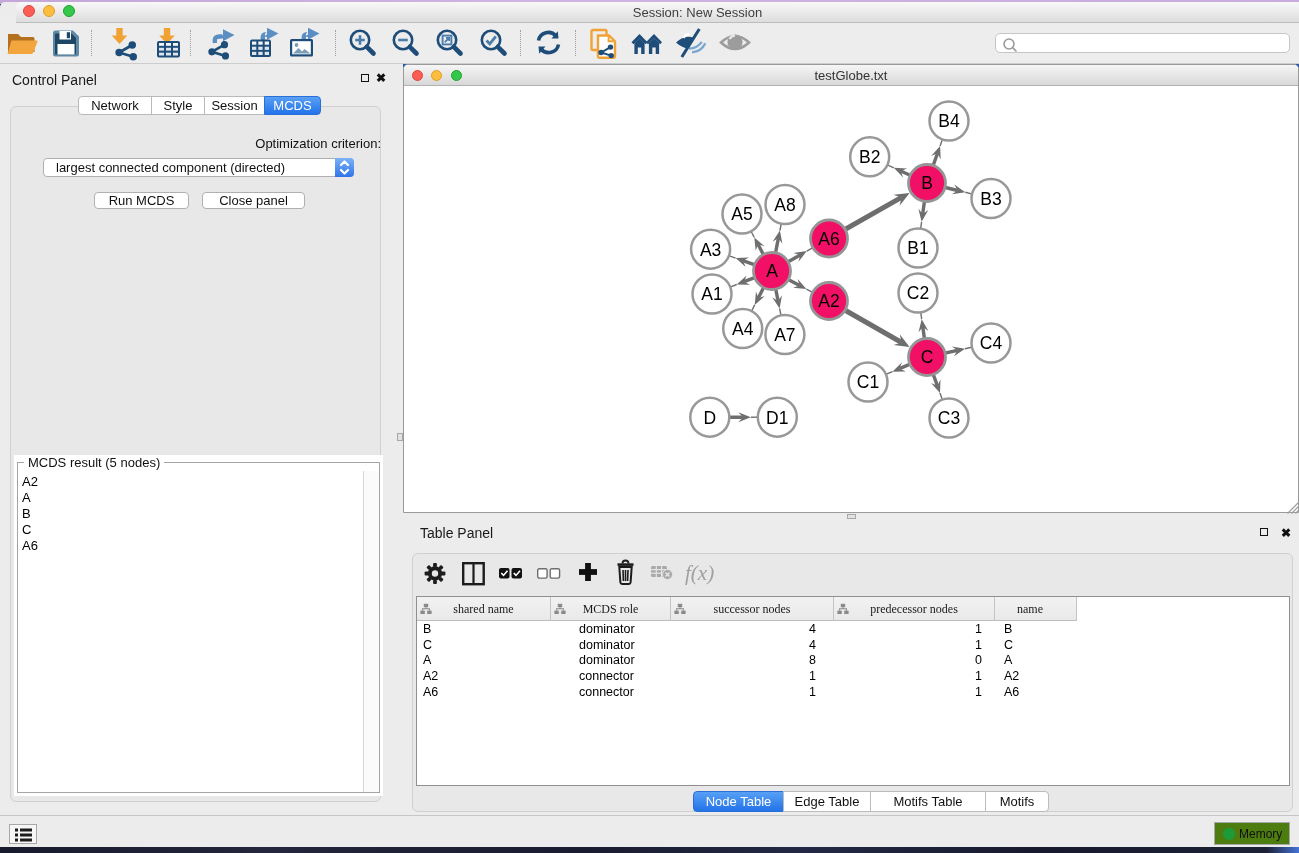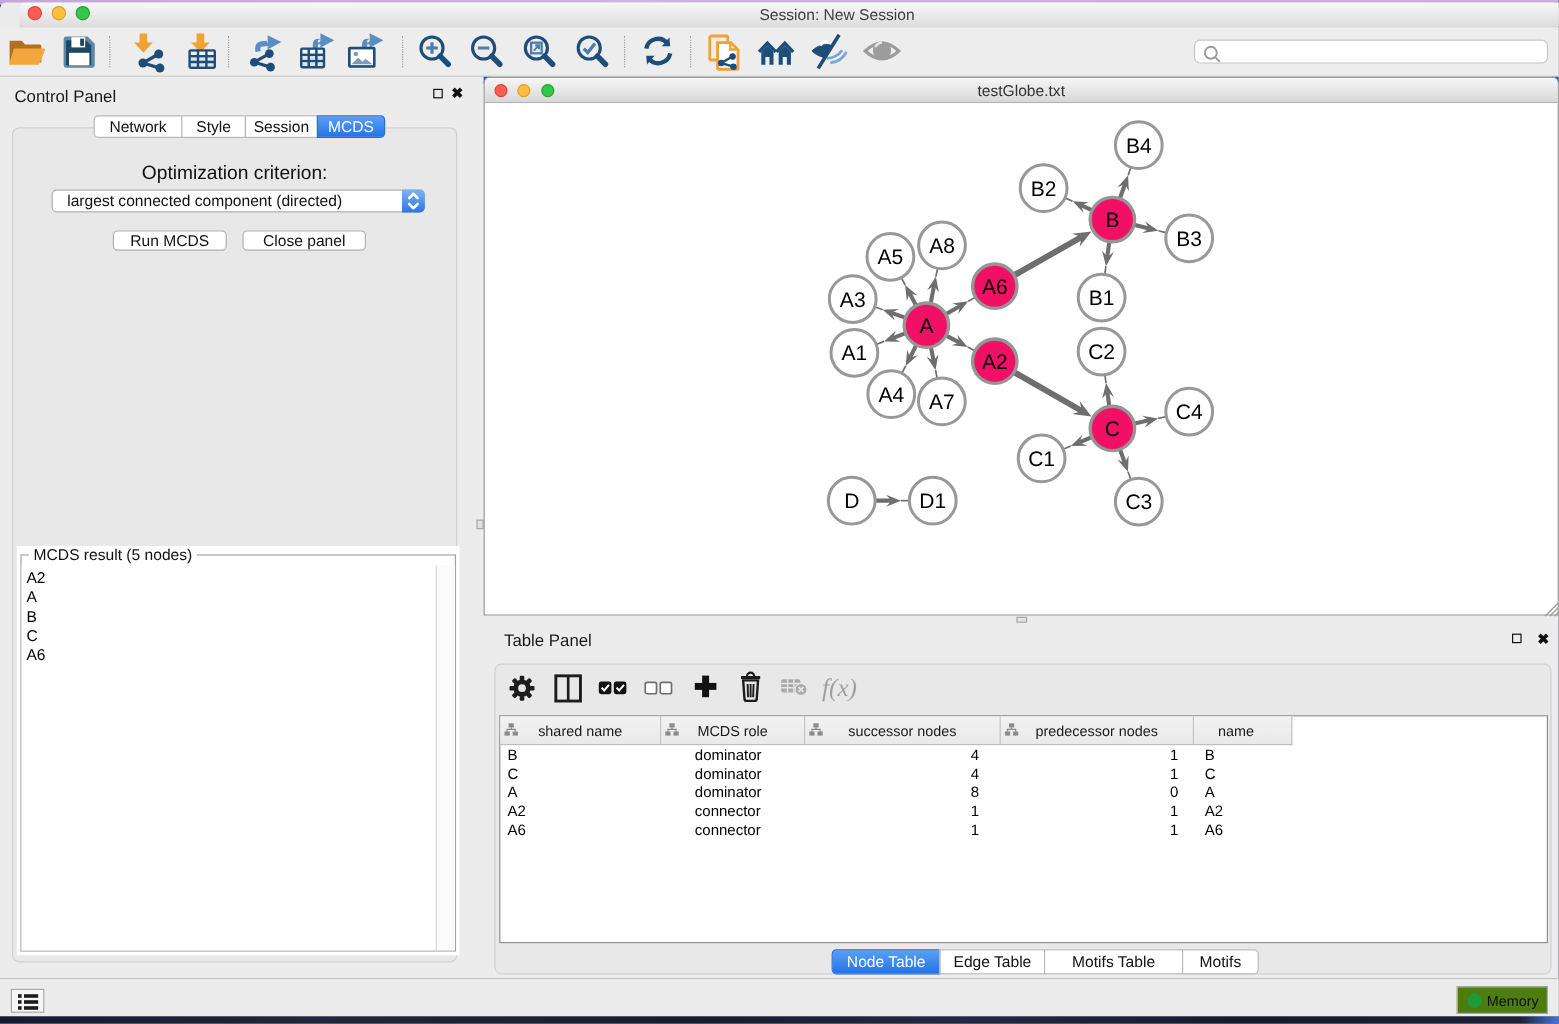--- a/index.html
+++ b/index.html
@@ -15,41 +15,41 @@
   
   #toolbar { left:0; top:23px; width:1299px; height:41px; background:#ededed; border-bottom:1px solid #cccccc; }
   .tsep { top:7px; height:26px; width:0; border-left:1px dotted #9f9f9f; }
   #searchbox { left:995px; top:10px; width:295px; height:20px; background:#fff; border:1px solid #c6c6c6; border-radius:5px; }
   
   #ctrlhead { left:12px; top:72px; font-size:14px; color:#1a1a1a; }
   .winbtn { font-size:12px; color:#111; }
   #cpanel { left:10px; top:106px; width:371px; height:696px; background:#e8e8e8; border:1px solid #d0d0d0; border-radius:6px; }
   .tab { top:96px; height:19px; background:#fff; border:1px solid #b9b9b9; font-size:13px; color:#111; text-align:center; line-height:18px; }
   .tabsel { background:linear-gradient(#58a0f5,#2373e9); color:#fff; border-color:#2a6fd8; }
-  #optlabel { left:10px; top:136px; width:371px; text-align:center; font-size:16px; color:#111; }
+  #optlabel { left:10px; top:136px; width:371px; text-align:right; font-size:13px; color:#111; }
   #dropdown { left:43px; top:158px; width:311px; height:19px; background:#fff; border:1px solid #b0b0b0; border-radius:4px; font-size:13px; color:#111; line-height:17px; padding-left:12px; }
   #ddblue { right:-1px; top:-1px; width:19px; height:19px; border-radius:0 4px 4px 0; background:linear-gradient(#7cb2f8,#2f74e8); }
   .btn { top:192px; height:17px; background:#fff; border:1px solid #b0b0b0; border-radius:4px; font-size:13px; color:#111; text-align:center; line-height:15px; }
   #fieldset { left:17px; top:462px; width:363px; height:331px; border:1px solid #a5a5a5; }
   #fslegend { left:6px; top:-8px; background:#fff; padding:0 4px; font-size:13px; color:#111; }
   #fswhite { left:0px; top:8px; width:345px; height:321px; background:#fff; font-size:13px; color:#000; padding:3px 0 0 4px; line-height:16px; }
   #fstrack { left:345px; top:8px; width:16px; height:321px; background:#fbfbfb; border-left:1px solid #d8d8d8; }
   
   .handle { background:#e2e2e2; border:1px solid #a8a8a8; }
   
   .deskblue { background:#2b57ae; }
   #netwin { left:403px; top:64px; width:896px; height:449px; background:#fff; border:1px solid #9a9a9a; border-radius:5px 5px 0 0; }
   #nettitle { left:0; top:0; width:100%; height:21px; background:linear-gradient(#f6f6f6,#d8d8d8); border-bottom:1px solid #b2b2b2; border-radius:4px 4px 0 0; }
   #nettext { width:100%; text-align:center; top:3px; font-size:13px; color:#333; }
   
   #tphead { left:420px; top:525px; font-size:14px; color:#1a1a1a; }
   #tpanel { left:412px; top:553px; width:881px; height:259px; background:#e8e8e8; border:1px solid #d0d0d0; border-radius:6px; }
   #ttable { left:416px; top:596px; width:874px; height:190px; background:#fff; border:1px solid #909090; }
   #thead { left:0; top:0; width:660px; height:24px; background:linear-gradient(#f2f2f2,#e9e9e9); border-bottom:1px solid #bdbdbd; }
-  .hcell { top:0; height:24px; border-right:1px solid #c4c4c4; font-size:12px; color:#1a1a1a; text-align:center; line-height:24px; }
+  .hcell { top:0; height:24px; border-right:1px solid #c4c4c4; font-size:12px; color:#1a1a1a; text-align:center; line-height:24px;font-family:Liberation Serif, serif; }
   .trow { font-size:12.5px; color:#000; height:16px; }
   .tcell { position:absolute; white-space:nowrap; }
   .btab { top:791px; height:21px; background:#fff; border:1px solid #bcbcbc; font-size:13px; color:#111; text-align:center; line-height:19px;margin-left:20px; }
   .btabsel { background:linear-gradient(#58a0f5,#2373e9); color:#fff; border-color:#2a6fd8; }
   
   #statusbar { left:0; top:815px; width:1299px; height:32px; background:#ececec; border-top:1px solid #c6c6c6; }
   #listbtn { left:9px; top:824px; width:28px; height:20px; background:#f6f6f6; border:1px solid #a8a8a8; }
   #membtn { left:1214px; top:822px; width:76px; height:23px; background:#4d7c0f; border:1px solid #a8a8a8; font-size:12px; color:#111; }
   #bottomstrip { left:0; top:847px; width:1299px; height:6px; background:linear-gradient(90deg,#171a2b,#23263c 20%,#191c30 45%,#232944 62%,#171a2e 80%,#1c2136 97.5%,#4673d6 100%); }
 </style>

